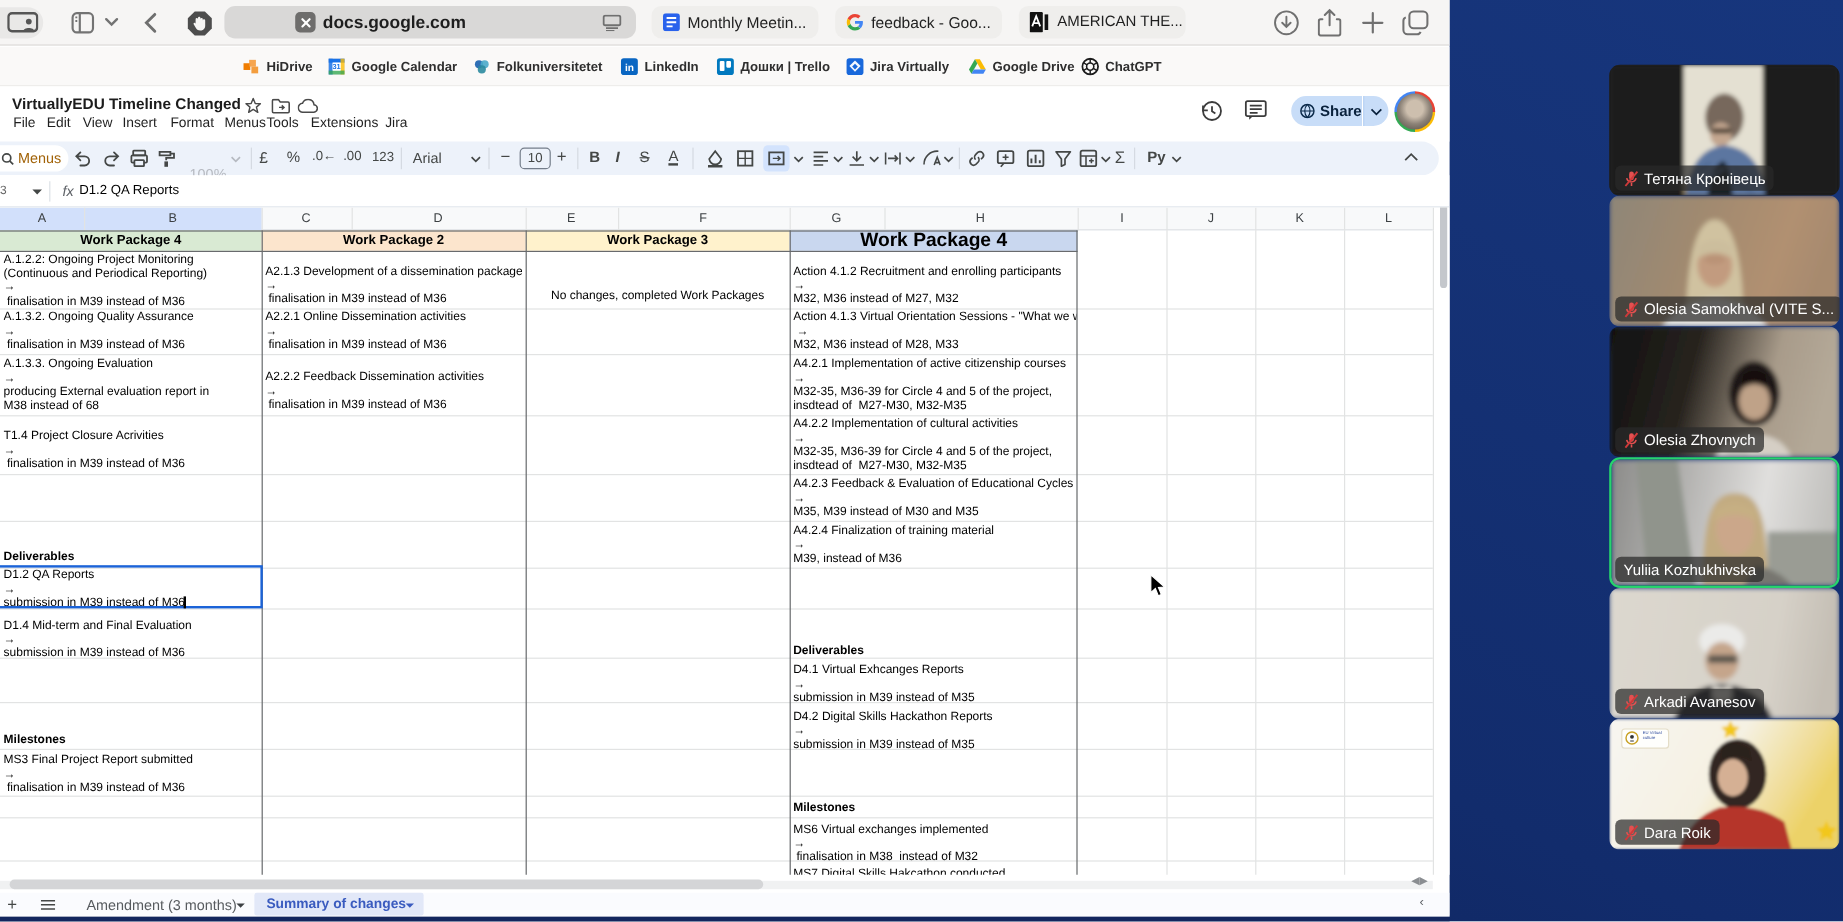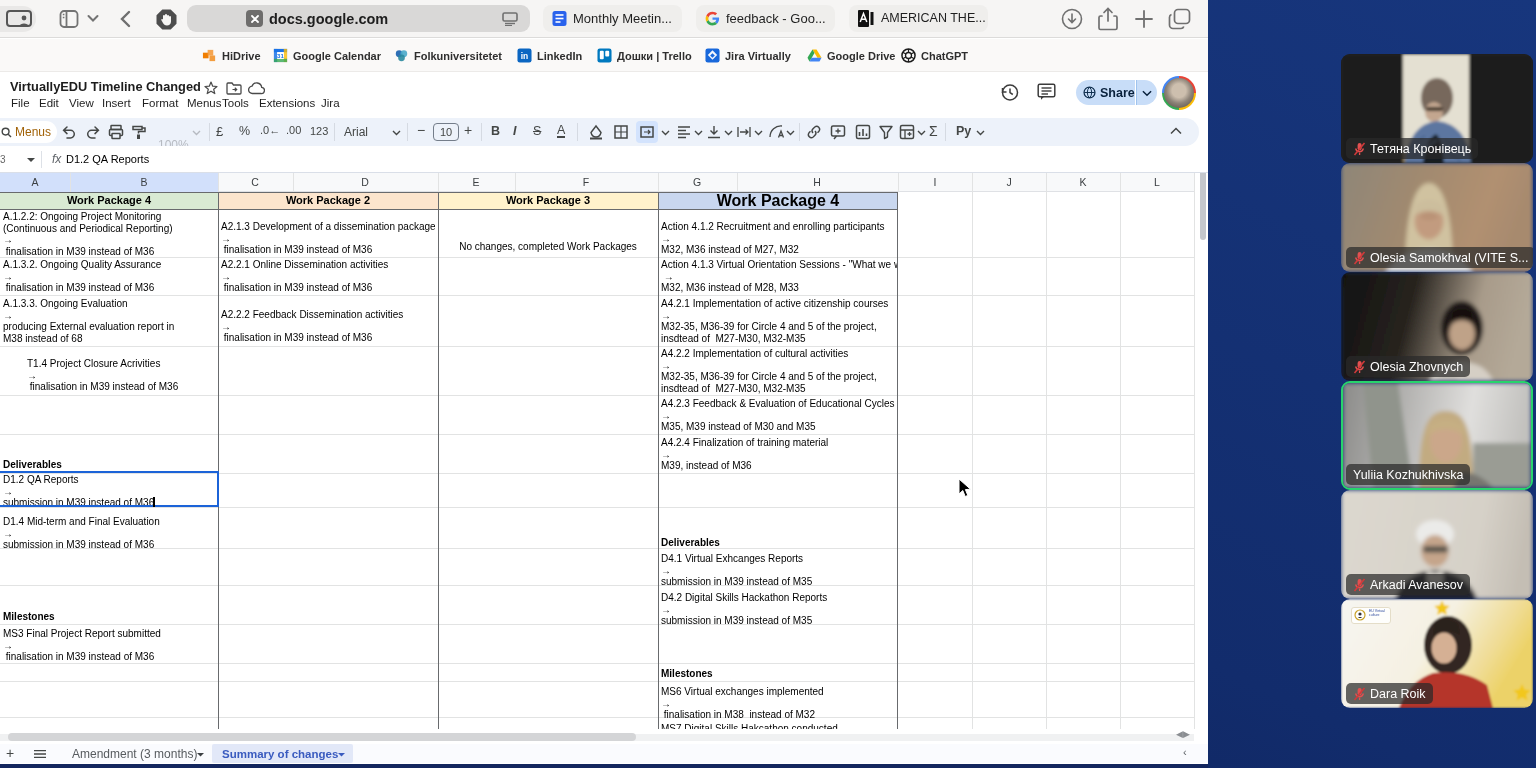--- a/index.html
+++ b/index.html
@@ -409,21 +409,21 @@
 (Continuous and Periodical Reporting)
 →
  finalisation in M39 instead of M36</div>
 <div class="cell" style="left:3px;top:86px;width:213px;">A.1.3.2. Ongoing Quality Assurance
 →
  finalisation in M39 instead of M36</div>
 <div class="cell" style="left:3px;top:125px;width:213px;">A.1.3.3. Ongoing Evaluation
 →
 producing External evaluation report in
 M38 instead of 68</div>
-<div class="cell" style="left:3px;top:185px;width:213px;margin-left:24px;">T1.4 Project Closure Acrivities
+<div class="cell" style="left:3px;top:185px;width:213px;">T1.4 Project Closure Acrivities
 →
  finalisation in M39 instead of M36</div>
 <div class="cell" style="left:3px;top:286px;width:213px;font-weight:700;">Deliverables</div>
 <div class="cell" style="left:3px;top:301px;width:213px;">D1.2 QA Reports
 →
 submission in M39 instead of M36</div>
 <div class="cell" style="left:3px;top:343px;width:213px;">D1.4 Mid-term and Final Evaluation
 →
 submission in M39 instead of M36</div>
 <div class="cell" style="left:3px;top:438px;width:213px;font-weight:700;">Milestones</div>

